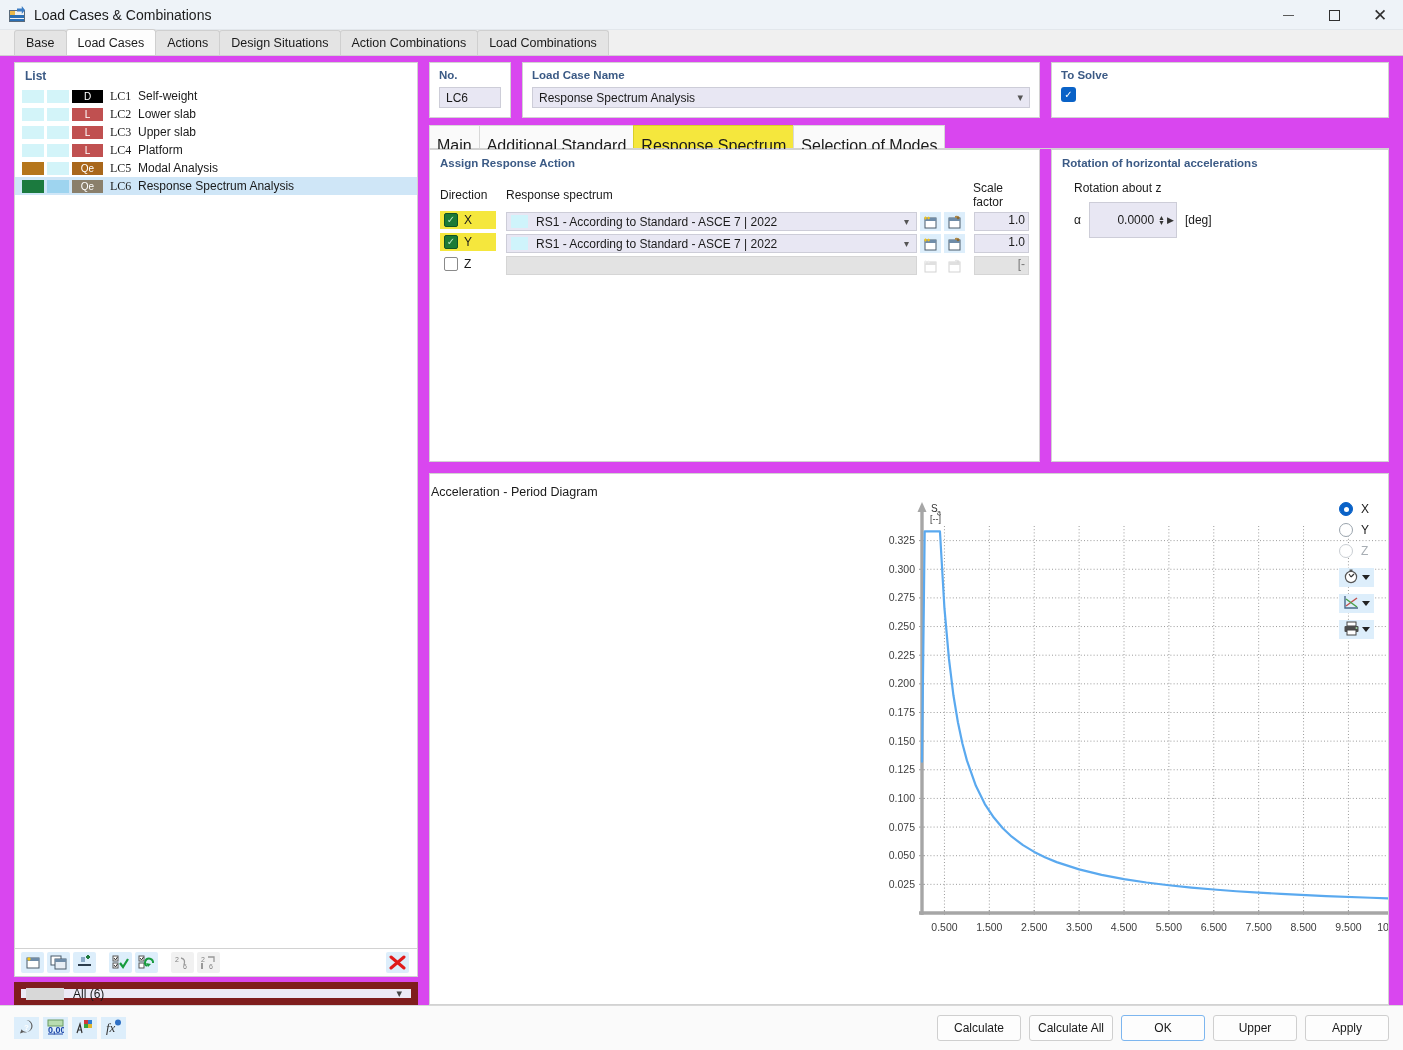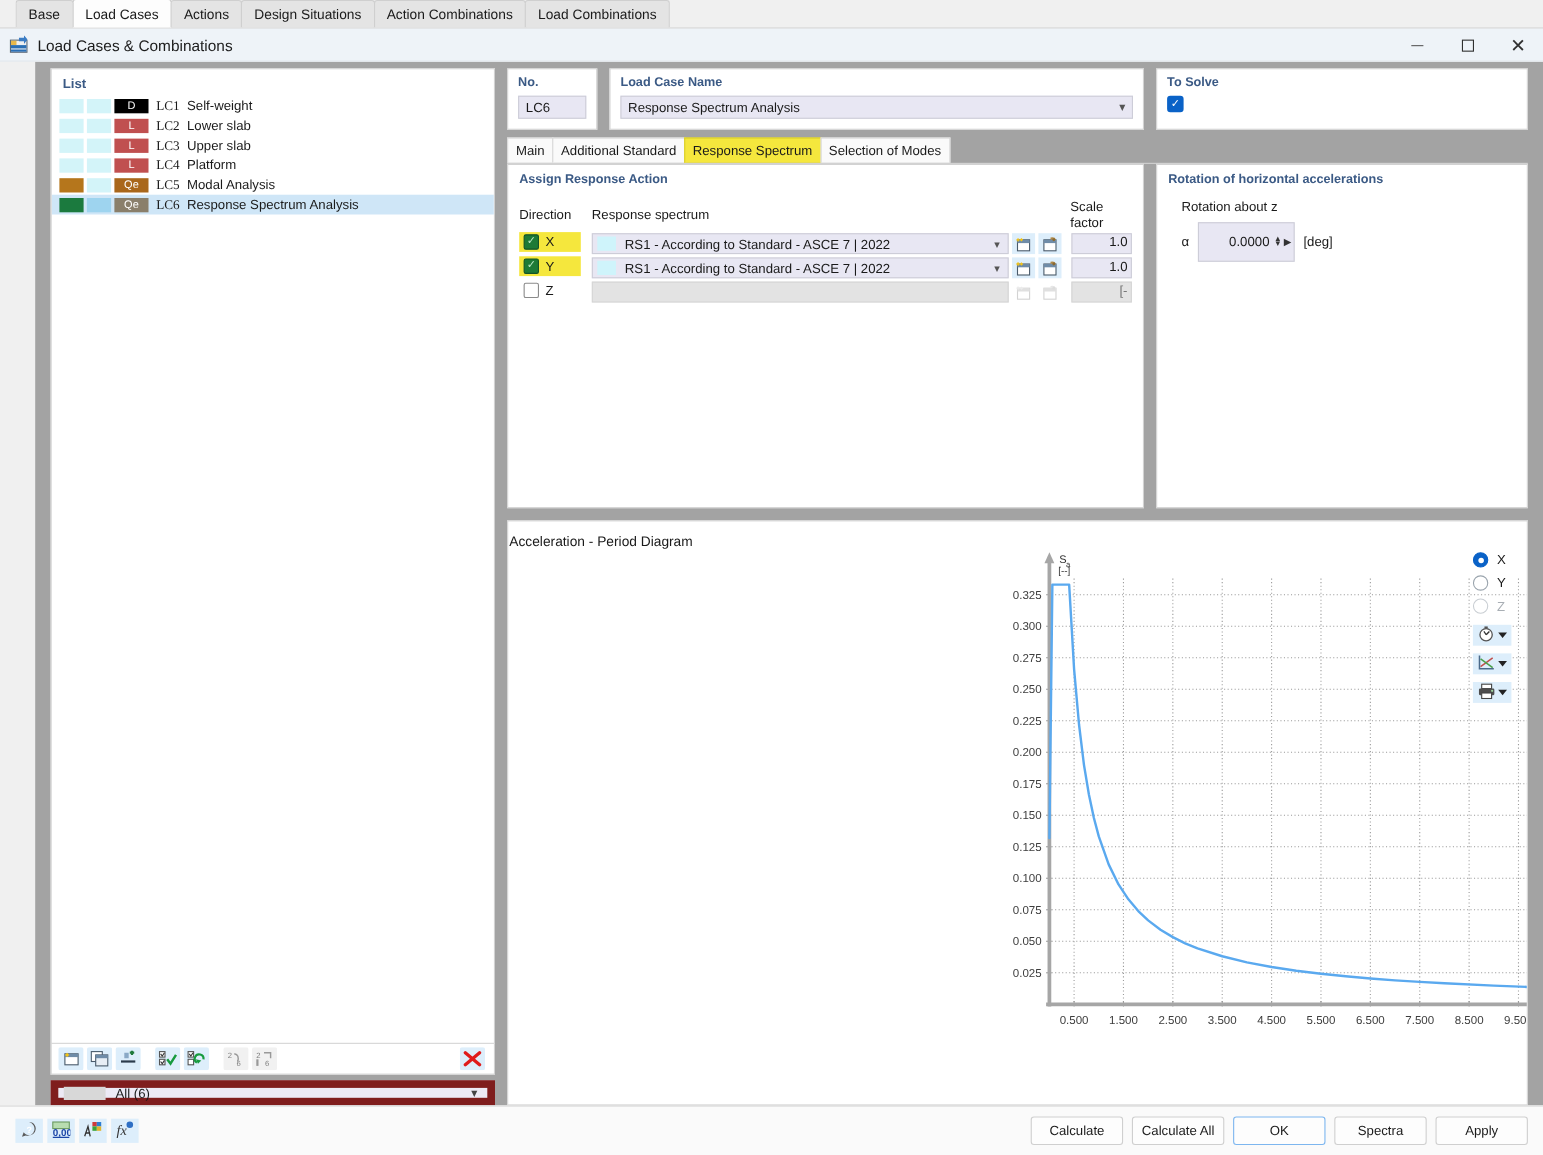--- a/index.html
+++ b/index.html
@@ -68,24 +68,23 @@
   }
   .ttab.active {
     background: #fdfdfd;
     position: relative; z-index: 2;
     height: 26px;
   }
 
   
   #body {
     flex: 1; display: flex;
-    background: #a3a3a3;
+    background: #d946ef;
     padding: 0;
     overflow: hidden;
-    margin-left: 32px;
   }
 
   
   #leftpanel {
     width: 404px; min-width: 404px;
     margin: 6px 0 0 14px;
     display: flex; flex-direction: column;
   }
   #list-box {
     flex: 1;
@@ -166,22 +165,22 @@
     color:#fff; font-size:10px; line-height:1;
   }
 
   
   #innertabs {
     margin-top: 11px;
     height: 20px; display:flex; align-items:flex-end;
     border-bottom: 1px solid #d2d2d2;
   }
   .itab {
-    height: 19px; padding: 11px 7px; font-size:12px;
-    display:flex; align-items:center;
+    height: 19px; padding: 11px 7px; font-size:16px;
+    display:flex; 
     background: #ededed; border:1px solid #d8d8d8; border-bottom:none;
     margin-right:-1px;
   }
   .itab.active { background: #f5e73d; border-color:#d9cf2a; font-weight:normal; }
   .itab.white { background:#fafafa; }
 
   
   #midrow { display:flex; gap: 11px; height: 313px; min-height: 313px; }
   #spectra-box {
     flex: 1; border:1px solid #d2d2d2; background:#fff; padding: 7px 10px;
@@ -266,41 +265,20 @@
   .dlgbtn {
     width:84px;height:26px;background:#fdfdfd;border:1px solid #cfcfcf;border-radius:3px;
     display:flex;align-items:center;justify-content:center; font-size:12px;
   }
   .dlgbtn.default { border:1.6px solid #7db6ef; }
 </style>
 </head>
 <body>
 
 <div id="window">
-
-  <div id="toptabs">
-      <div class="ttab">
-        <span>Base</span>
-      </div>
-      <div class="ttab active">
-        <span>Load Cases</span>
-      </div>
-      <div class="ttab">
-        <span>Actions</span>
-      </div>
-      <div class="ttab">
-        <span>Design Situations</span>
-      </div>
-      <div class="ttab">
-        <span>Action Combinations</span>
-      </div>
-      <div class="ttab">
-        <span>Load Combinations</span>
-      </div>
-    </div>
 
   <div id="titlebar">
     <div id="app-icon">
       <div class="ai-base"></div>
         <div class="ai-yellow"></div>
       <div class="ai-blue"></div>
         <div class="ai-blue2"></div>
       <div class="ai-arrow"></div>
     </div>
     <div id="title-text">Load Cases &amp; Combinations</div>
@@ -309,20 +287,41 @@
           <div class="wb-min"></div>
         </div>
       <div class="win-btn">
           <div class="wb-max"></div>
         </div>
       <div class="win-btn close">
           <div class="wb-x">✕</div>
         </div>
     </div>
   </div>
+
+  <div id="toptabs">
+      <div class="ttab">
+        <span>Base</span>
+      </div>
+      <div class="ttab active">
+        <span>Load Cases</span>
+      </div>
+      <div class="ttab">
+        <span>Actions</span>
+      </div>
+      <div class="ttab">
+        <span>Design Situations</span>
+      </div>
+      <div class="ttab">
+        <span>Action Combinations</span>
+      </div>
+      <div class="ttab">
+        <span>Load Combinations</span>
+      </div>
+    </div>
 
   <div id="body">
 
     <div id="leftpanel">
       <div id="list-box">
         <div id="list-header">List</div>
         <div id="list-rows">
             <div class="lrow">
               <div class="sw" style="background: rgb(211, 244, 249);"></div>
               <div class="sw2" style="background: rgb(211, 244, 249);"></div>
@@ -814,20 +813,20 @@
         <div class="dlgbtn">
           <span>Calculate</span>
         </div>
         <div class="dlgbtn">
           <span>Calculate All</span>
         </div>
         <div class="dlgbtn default">
           <span>OK</span>
         </div>
         <div class="dlgbtn">
-          <span>Spectra</span>
+          <span>Upper</span>
         </div>
         <div class="dlgbtn">
           <span>Apply</span>
         </div>
       </div>
   </div>
 </div>
 
 </body></html>

